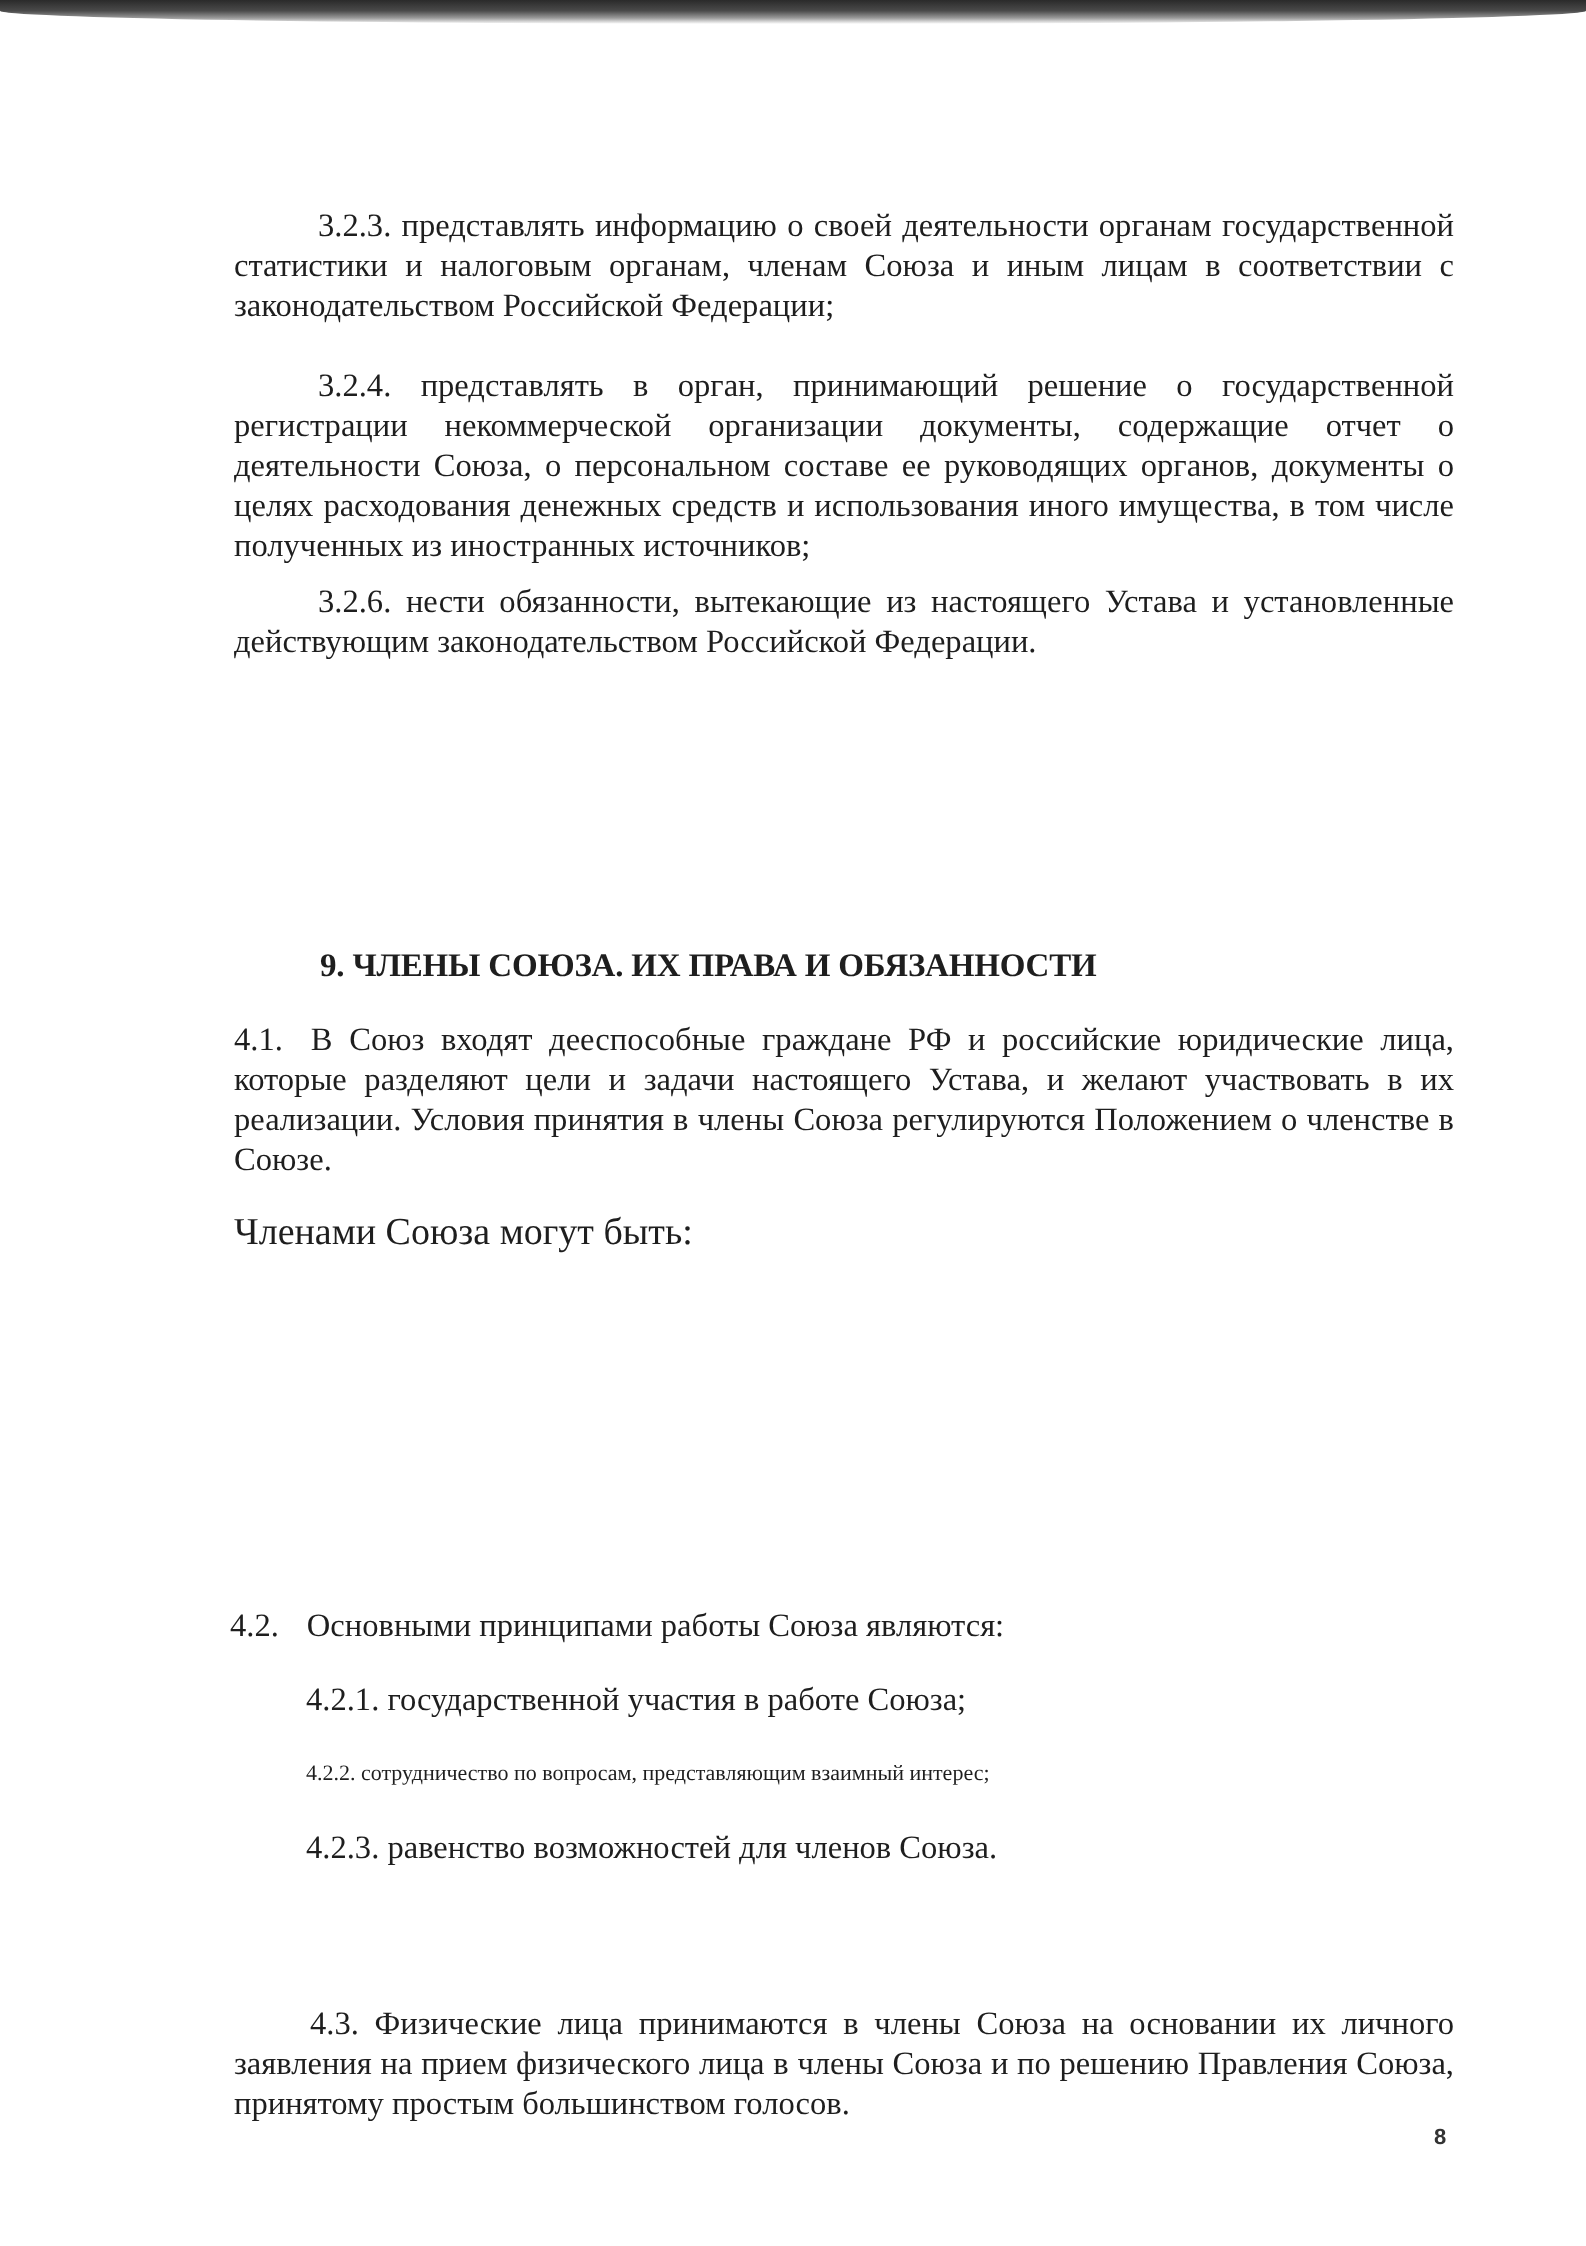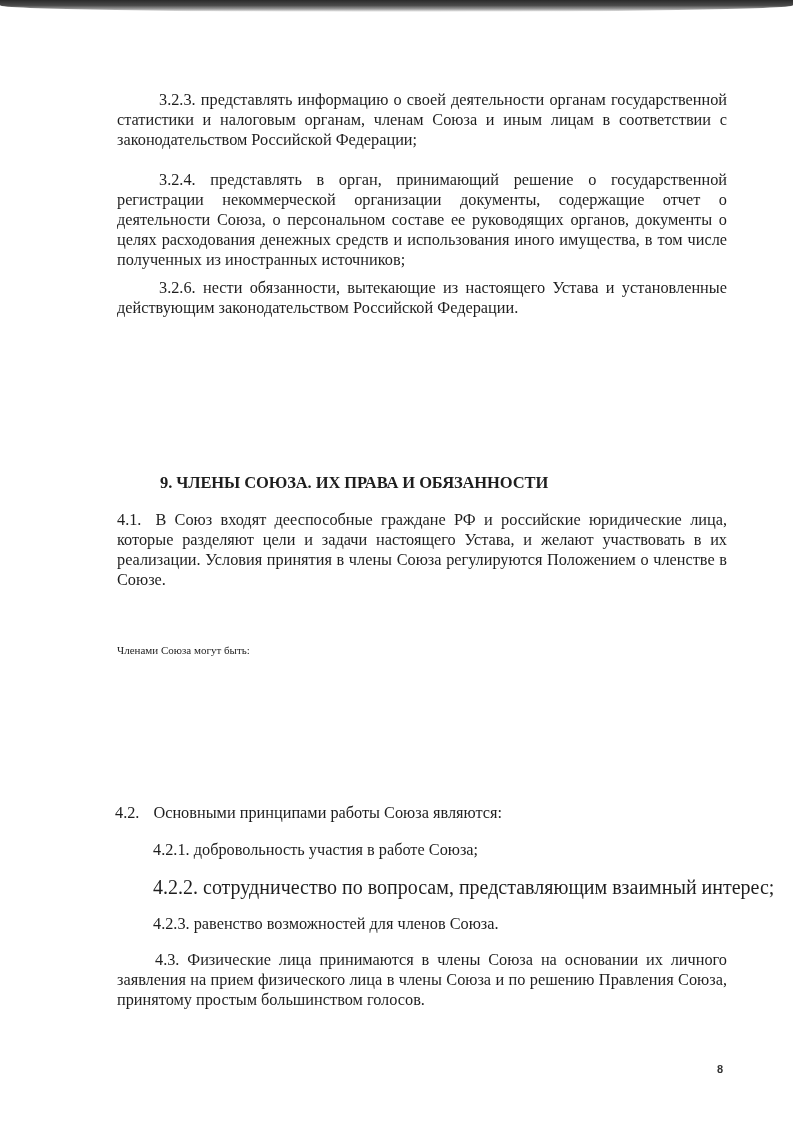--- a/index.html
+++ b/index.html
@@ -62,21 +62,21 @@
       display: inline-block;
       width: 14px;
     }
   </style>
 </head>
 <body>
 
 <div class="scan-edge"></div>
 
 <div class="abs" style="left:117px; top:88px; width:610px; font-size:16.3px; line-height:20px;">
-  <p class="para indent" style="margin-top:2px;">
+  <p class="para indent" style="margin-top:15px;">
     <span class="num">3.2.3.</span>
     <span>представлять информацию о своей деятельности органам государственной статистики и налоговым органам, членам Союза и иным лицам в соответствии с законодательством Российской Федерации;</span>
   </p>
   <p class="para indent" style="margin-top:20px;">
     <span class="num">3.2.4.</span>
     <span>представлять в орган, принимающий решение о государственной регистрации некоммерческой организации документы, содержащие отчет о деятельности Союза, о персональном составе ее руководящих органов, документы о целях расходования денежных средств и использования иного имущества, в том числе полученных из иностранных источников;</span>
   </p>
   <p class="para indent" style="margin-top:8px;">
     <span class="num">3.2.6.</span>
     <span>нести обязанности, вытекающие из настоящего Устава и установленные действующим законодательством Российской Федерации.</span>
@@ -84,42 +84,42 @@
 </div>
 
 <div class="heading">9. ЧЛЕНЫ СОЮЗА. ИХ ПРАВА И ОБЯЗАННОСТИ</div>
 
 <div class="abs" style="left:117px; top:510px; width:610px; font-size:16.3px; line-height:20px;">
   <p class="para" style="margin:0;">
     <span>4.1.</span><span class="tab-gap"></span><span>В Союз входят дееспособные граждане РФ и российские юридические лица, которые разделяют цели и задачи настоящего Устава, и желают участвовать в их реализации. Условия принятия в члены Союза регулируются Положением о членстве в Союзе.</span>
   </p>
 </div>
 
-<div class="abs" style="left:117px; top:640px; font-size:11px; line-height:20px;">Членами Союза могут быть:</div>
+<div class="abs" style="left:117px; top:607px; font-size:19px; line-height:20px;">Членами Союза могут быть:</div>
 
 <div class="abs" style="left:117px; top:645px; width:610px; font-size:16.3px; line-height:20px;">
 </div>
 
 <div class="abs" style="left:115px; top:803px; font-size:16.3px; line-height:20px;">
   <span>4.2.</span><span class="tab-gap"></span><span>Основными принципами работы Союза являются:</span>
 </div>
 
 <div class="abs" style="left:153px; top:840px; font-size:16.3px; line-height:20px;">
   <span>4.2.1.</span>
-  <span>добровольность участия в работе Союза;</span>
+  <span>государственной участия в работе Союза;</span>
 </div>
-<div class="abs" style="left:153px; top:877px; font-size:20px; line-height:20px;">
+<div class="abs" style="left:153px; top:877px; font-size:11px; line-height:20px;">
   <span>4.2.2.</span>
   <span>сотрудничество по вопросам, представляющим взаимный интерес;</span>
 </div>
 <div class="abs" style="left:153px; top:914px; font-size:16.3px; line-height:20px;">
   <span>4.2.3.</span>
   <span>равенство возможностей для членов Союза.</span>
 </div>
 
-<div class="abs" style="left:117px; top:950px; width:610px; font-size:16.3px; line-height:20px;">
+<div class="abs" style="left:117px; top:1002px; width:610px; font-size:16.3px; line-height:20px;">
   <p class="para sub-indent" style="margin:0;">
     <span>4.3.</span>
     <span>Физические лица принимаются в члены Союза на основании их личного заявления на прием физического лица в члены Союза и по решению Правления Союза, принятому простым большинством голосов.</span>
   </p>
 </div>
 
 <div class="page-number">8</div>
 
 </body></html>

